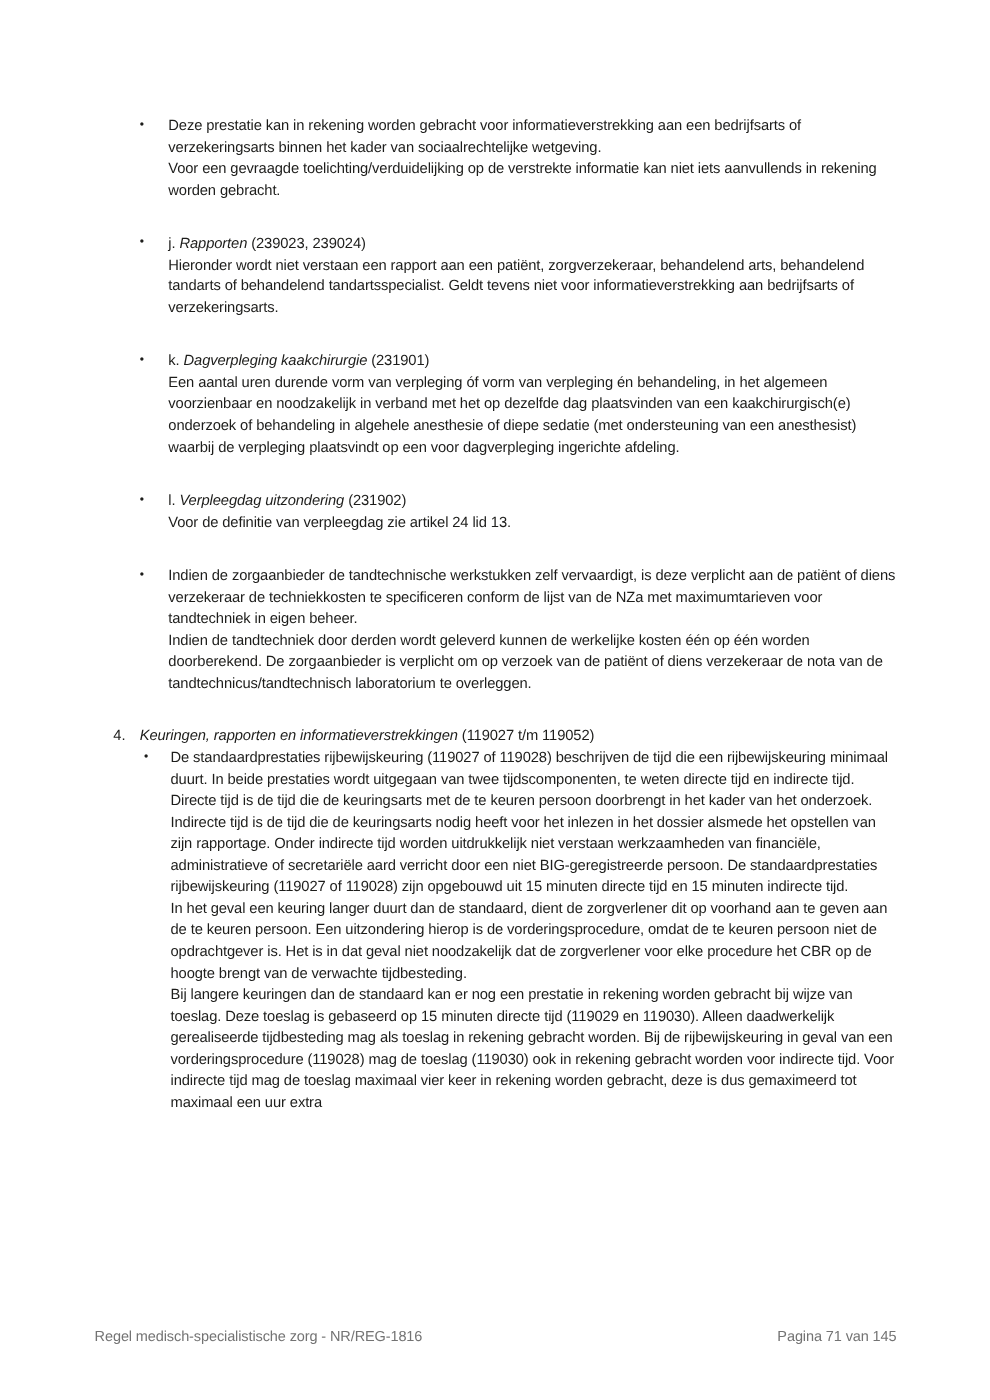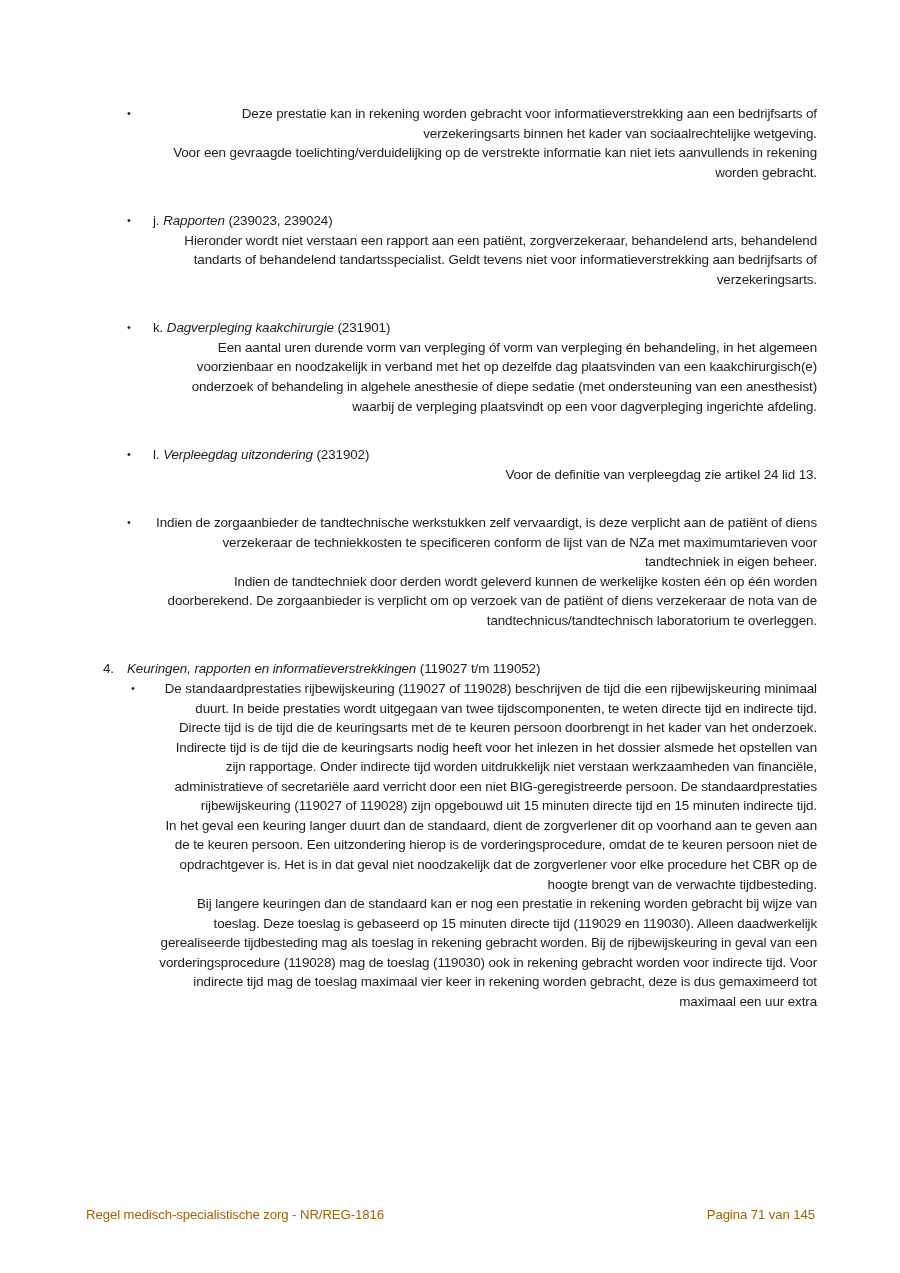--- a/index.html
+++ b/index.html
@@ -58,32 +58,31 @@
   .item-body {
     flex: 1 1 auto;
     min-width: 0;
   }
   .item-heading .title {
     font-style: italic;
   }
   .para {
     margin: 0;
     padding: 0;
-    text-align: right;
   }
   .footer {
     position: absolute;
     left: 86px;
     right: 85px;
     top: 1206px;
     display: flex;
     justify-content: space-between;
     font-size: 13.2px;
     line-height: 18px;
-    color: #a16207;
+    color: #737373;
   }
 </style>
 </head>
 <body>
 
 <div class="page">
   <div class="content">
 
     <div class="item bullet-item">
       <span class="marker dot">•</span>

